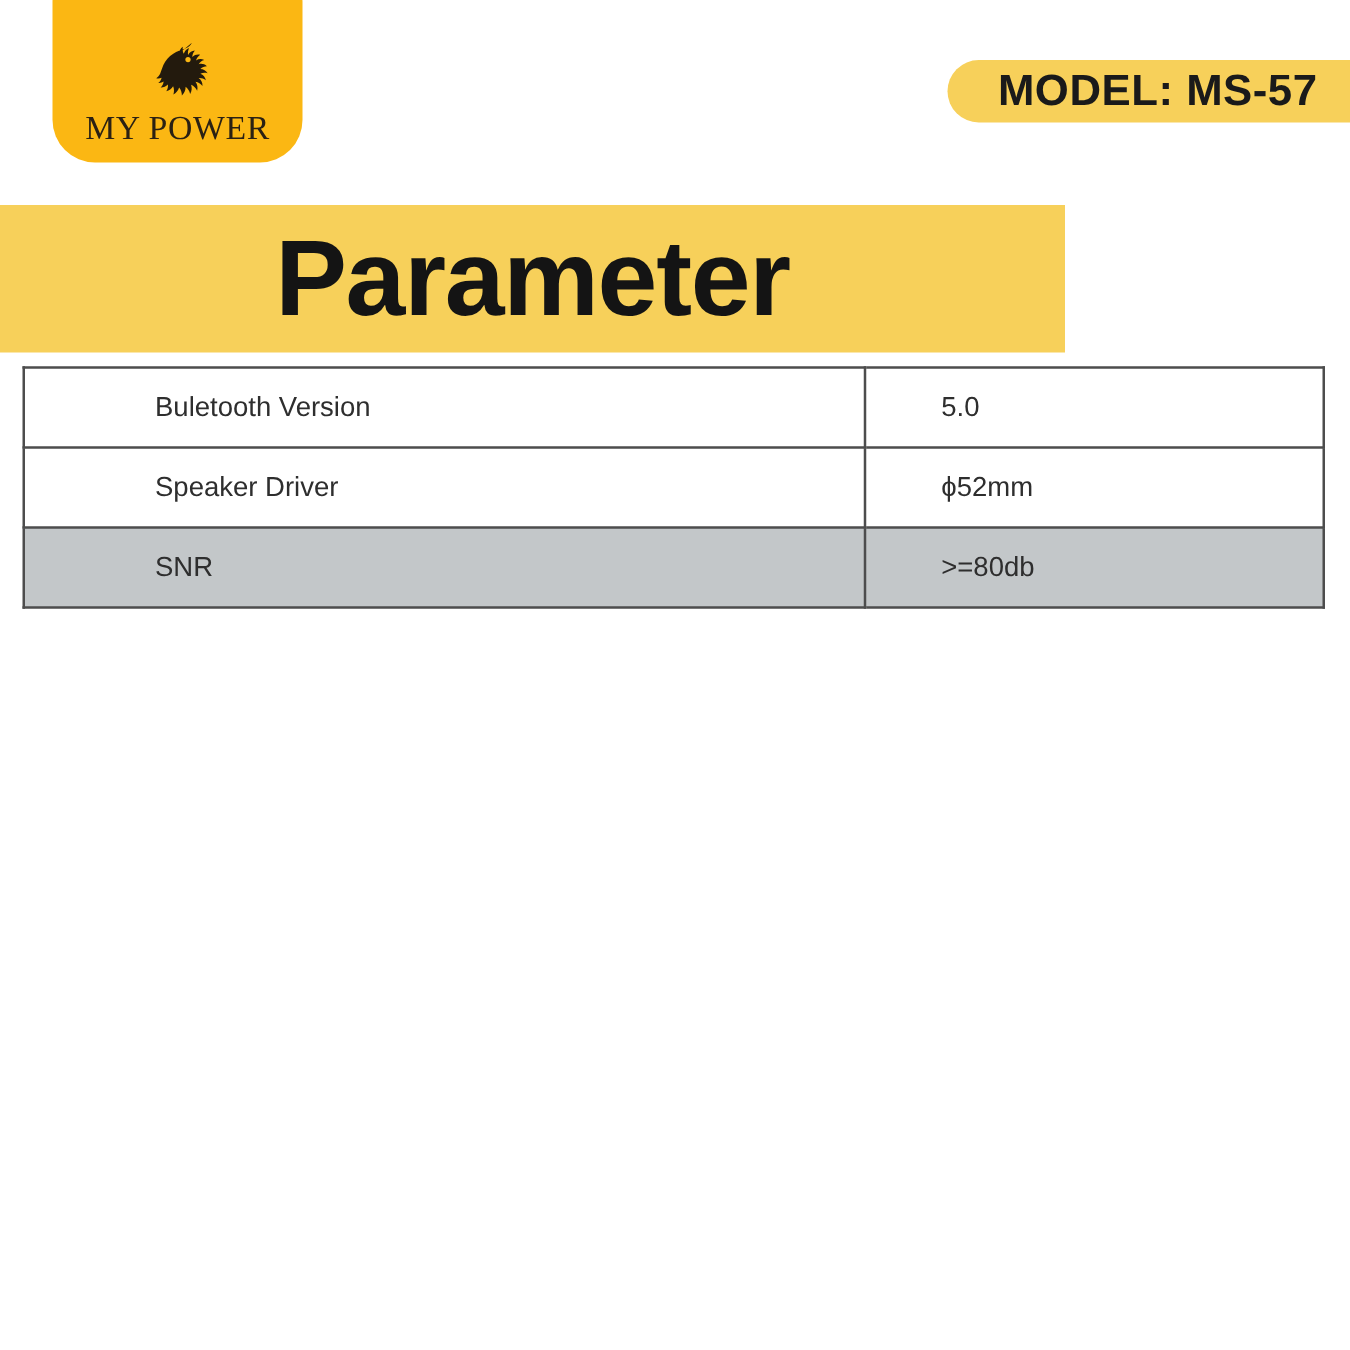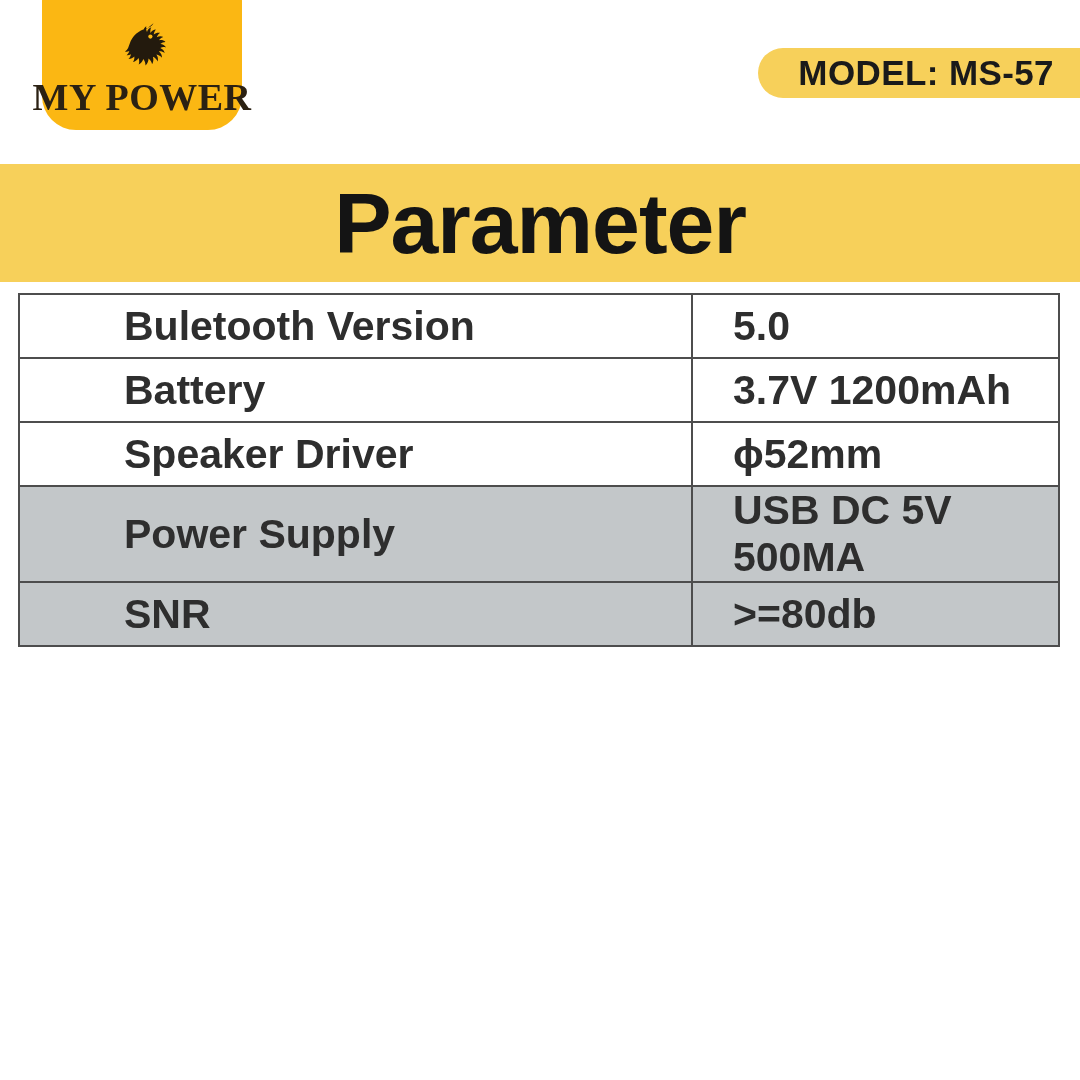--- a/index.html
+++ b/index.html
@@ -40,22 +40,22 @@
     box-sizing: border-box;
   }
   .logo-emblem {
     width: 60px;
     height: 56px;
     display: block;
     margin-bottom: 2px;
   }
   .logo-wordmark {
     font-family: "Liberation Serif", serif;
-    font-weight: bold;
-    font-size: 38px;
+    font-weight: normal;
+    font-size: 27px;
     letter-spacing: 0.5px;
     color: #2b2113;
     line-height: 1;
     white-space: nowrap;
   }
 
   .model-badge {
     position: absolute;
     right: 0;
     top: 48px;
@@ -74,21 +74,21 @@
     font-weight: bold;
     color: #1a1a1a;
     letter-spacing: 0.4px;
     white-space: nowrap;
   }
 
   
   .title-band {
     position: absolute;
     top: 164px; left: 0;
-    width: 1080px;
+    width: 852px;
     height: 118px;
     background: #f7d05a;
     display: flex;
     align-items: center;
     justify-content: center;
   }
   .title-text {
     font-size: 86px;
     font-weight: bold;
     color: #141414;
@@ -103,30 +103,30 @@
     top: 293px;
     width: 1042px;
     border-collapse: collapse;
     table-layout: fixed;
   }
   .spec-table td {
     border: 2px solid #4d4d4d;
     height: 62px;
     padding: 0;
     vertical-align: middle;
-    font-size: 41px;
+    font-size: 22px;
     color: #2e2e2e;
-    font-weight: 700;
+    font-weight: 400;
   }
   .spec-table td.label {
     width: 567px;
     padding-left: 104px;
   }
   .spec-table td.value {
-    padding-left: 40px;
+    padding-left: 60px;
   }
   .spec-table tr.shaded td {
     background: #c3c7c9;
   }
   .spec-table tr.plain td {
     background: #ffffff;
   }
 </style>
 </head>
 <body>
@@ -151,29 +151,21 @@
   <span class="title-text">Parameter</span>
 </div>
 
 <table class="spec-table">
   <tbody>
       <tr class="plain">
         <td class="label">Buletooth Version</td>
         <td class="value">5.0</td>
       </tr>
       <tr class="plain">
-        <td class="label">Battery</td>
-        <td class="value">3.7V 1200mAh</td>
-      </tr>
-      <tr class="plain">
         <td class="label">Speaker Driver</td>
         <td class="value">ϕ52mm</td>
-      </tr>
-      <tr class="shaded">
-        <td class="label">Power Supply</td>
-        <td class="value">USB DC 5V 500MA</td>
       </tr>
       <tr class="shaded">
         <td class="label">SNR</td>
         <td class="value">&gt;=80db</td>
       </tr>
     </tbody>
 </table>
 
 </body></html>

